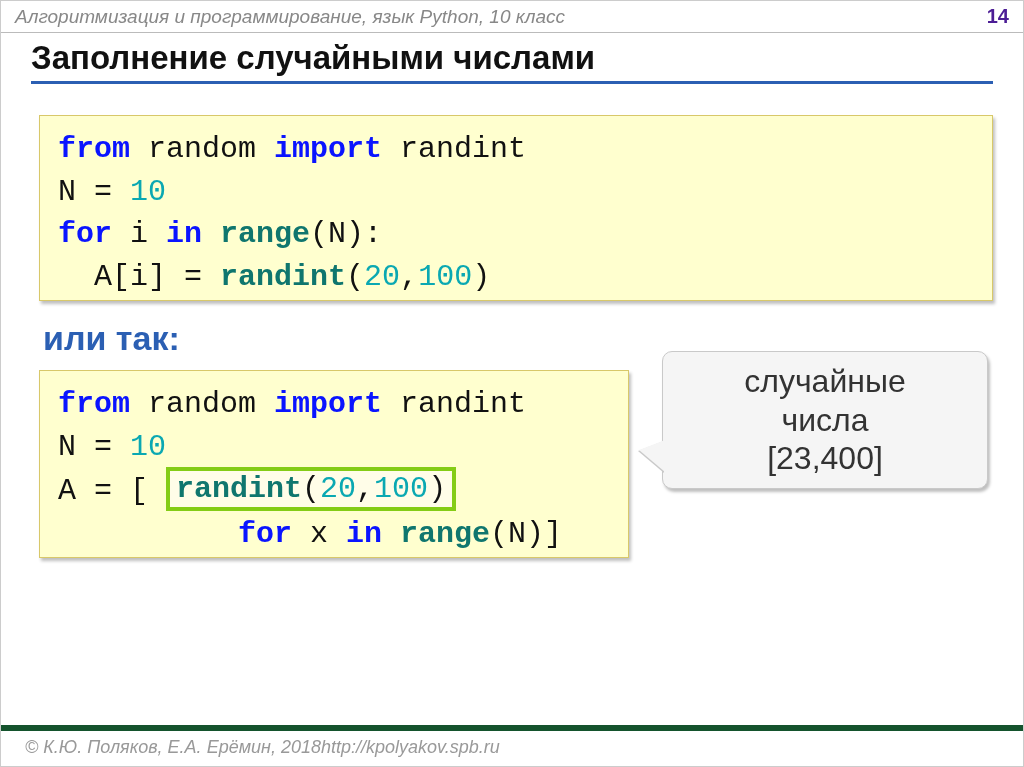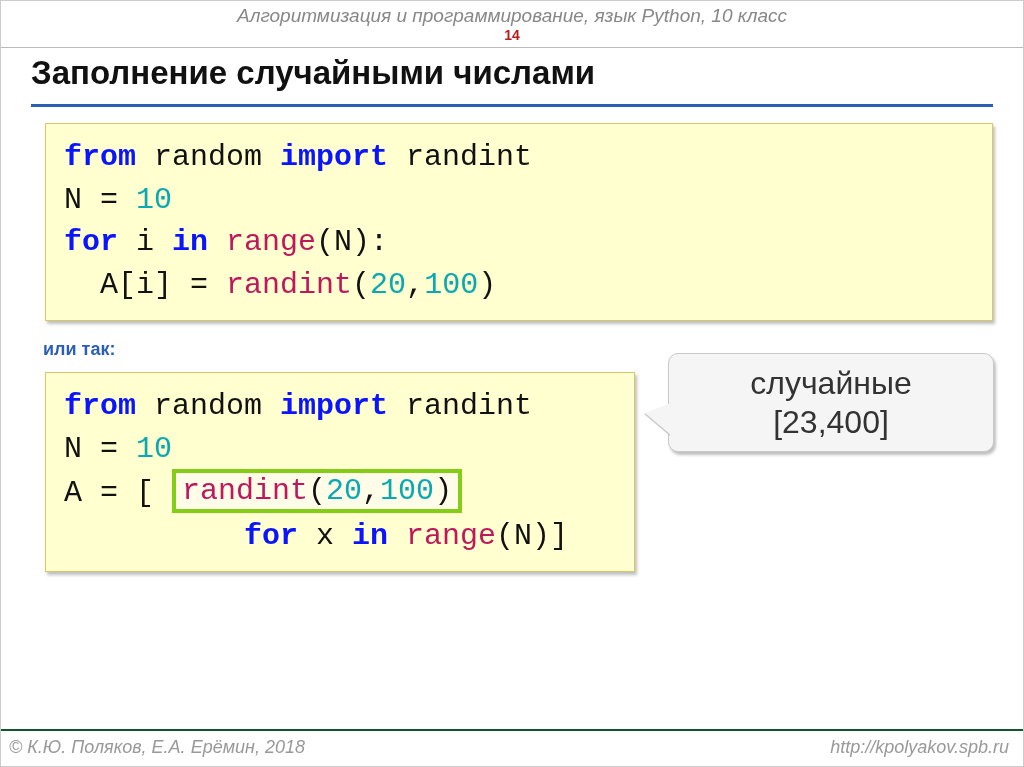--- a/index.html
+++ b/index.html
@@ -1,35 +1,35 @@
 <!DOCTYPE html>
 <html><head>
 <meta charset="utf-8">
 <style>
   * { box-sizing: border-box; margin: 0; padding: 0; }
   html, body { width: 1024px; height: 767px; font-family: Arial, Helvetica, sans-serif; background: #fff; }
   .slide { width: 1024px; height: 767px; border: 1px solid #ccc; position: relative; background: #fff; display: flex; flex-direction: column; }
-  .topbar { display: flex; align-items: center; justify-content: space-between; padding: 4px 14px 2px 14px; flex-direction: column; }
+  .topbar { display: flex; align-items: center; justify-content: space-between; padding: 4px 14px 2px 14px; }
   .breadcrumb-it { font-style: italic; color: #888; font-size: 19px; }
-  .pagenum { color: #b91c1c; font-weight: bold; font-size: 14px; }
+  .pagenum { color: #4c1d95; font-weight: bold; font-size: 20px; }
   .topline { height: 1px; background: #bbb; margin: 2px 0 0 0; }
   .content { padding: 6px 30px 0 30px; flex: 1; }
-  h1.title { font-size: 33px; font-weight: bold; color: #111; padding-bottom: 12px; border-bottom: 3px solid #2b5fb3; margin-bottom: 16px; }
-  .codebox { background: #ffffcf; border: 1px solid #d8c86a; box-shadow: 2px 3px 3px rgba(0,0,0,.25); padding: 12px 18px 14px 18px; font-family: "Courier New", monospace; font-size: 30px; line-height: 1.42; color: #111; margin-left: 14px; }
+  h1.title { font-size: 33px; font-weight: bold; color: #111; padding-bottom: 4px; border-bottom: 3px solid #2b5fb3; margin-bottom: 31px; }
+  .codebox { background: #ffffcf; border: 1px solid #d8c86a; box-shadow: 2px 3px 3px rgba(0,0,0,.25); padding: 12px 18px 2px 18px; font-family: "Courier New", monospace; font-size: 30px; line-height: 1.42; color: #111; margin-left: 8px; }
   .codebox .row { white-space: pre; }
   .kw { color: #0a14ff; font-weight: bold; }
-  .fn { color: #be185d; font-weight: normal; }
+  .fn { color: #0f766e; font-weight: bold; }
   .num { color: #0aa8b2; text-align: right; }
-  .ortext { color: #2b5fb3; font-weight: bold; font-size: 18px; margin: 18px 0 12px 12px; }
+  .ortext { color: #2b5fb3; font-weight: bold; font-size: 34px; margin: 18px 0 12px 12px; }
   .second-wrap { position: relative; }
   .codebox2 { width: 590px; position: relative; }
   .inlinebox { display: inline-block; border: 4px solid #84cc16; background: #fffde8; padding: 0 6px; line-height: 1.2; position: relative; top: -2px; }
   .callout { position: absolute; right: -360px; top: -20px; width: 326px; background: #f5f5f5; border: 1px solid #c9c9c9; border-radius: 10px; box-shadow: 2px 3px 3px rgba(0,0,0,.25); padding: 10px 10px; font-family: Arial, sans-serif; font-size: 32px; text-align: center; color: #333; line-height: 1.2; }
   .callout .tail { position: absolute; left: -24px; bottom: 16px; width: 0; height: 0; border-top: 10px solid transparent; border-bottom: 22px solid transparent; border-right: 26px solid #f5f5f5; filter: drop-shadow(-1px 1px 0 #c9c9c9); }
-  .footer { border-top: 2px solid #14532d; padding: 6px 14px 8px 8px; display: flex; justify-content: space-between; font-style: italic; color: #999; font-size: 18px; }
+  .footer { border-top: 6px solid #14532d; padding: 6px 14px 8px 24px; display: flex; font-style: italic; color: #999; font-size: 18px; }
 </style>
 </head>
 <body>
 
 <div class="slide">
 
   <div class="topbar">
     <div class="breadcrumb-it">Алгоритмизация и программирование, язык Python, 10 класс</div>
     <div class="pagenum">14</div>
   </div>
@@ -50,20 +50,21 @@
     <div class="second-wrap">
       <div class="codebox codebox2">
         <div class="row"><span class="kw">from</span><span> random </span><span class="kw">import</span><span> randint</span></div>
         <div class="row"><span>N</span><span> = </span><span class="num">10</span></div>
         <div class="row"><span>A</span><span> = [ </span><span class="inlinebox"><span class="fn">randint</span><span>(</span><span class="num">20</span><span>,</span><span class="num">100</span><span>)</span></span></div>
         <div class="row"><span>          </span><span class="kw">for</span><span> x </span><span class="kw">in</span><span> </span><span class="fn">range</span><span>(N)]</span></div>
 
         <div class="callout">
           <div class="tail"></div>
           <div>случайные</div>
+          <div>числа</div>
           <div>[23,400]</div>
         </div>
       </div>
     </div>
 
   </div>
 
   <div class="footer">
     <div>© К.Ю. Поляков, Е.А. Ерёмин, 2018</div>
     <div>http://kpolyakov.spb.ru</div>

